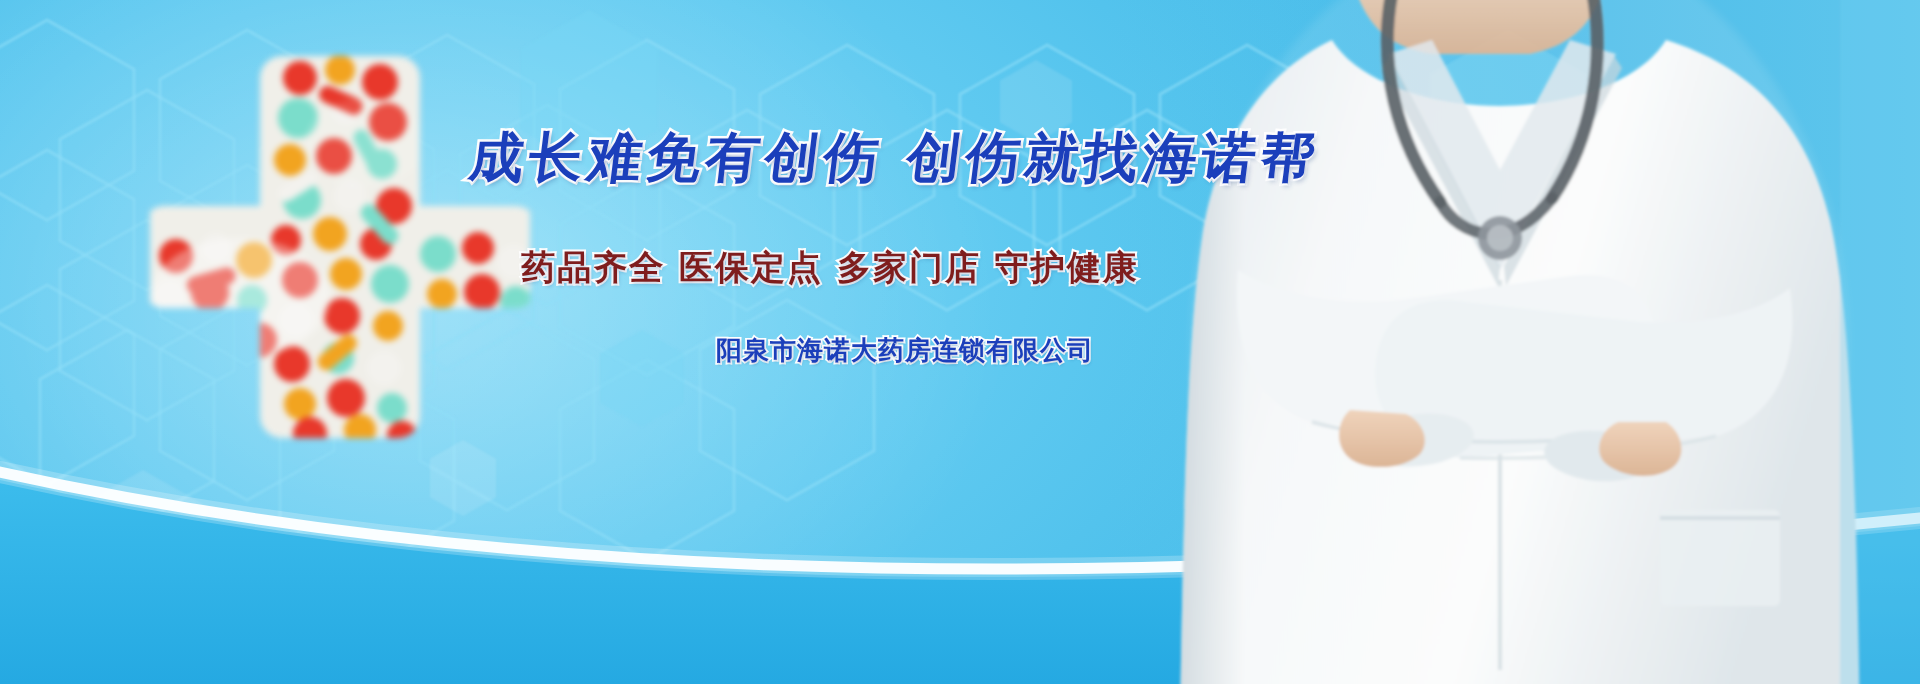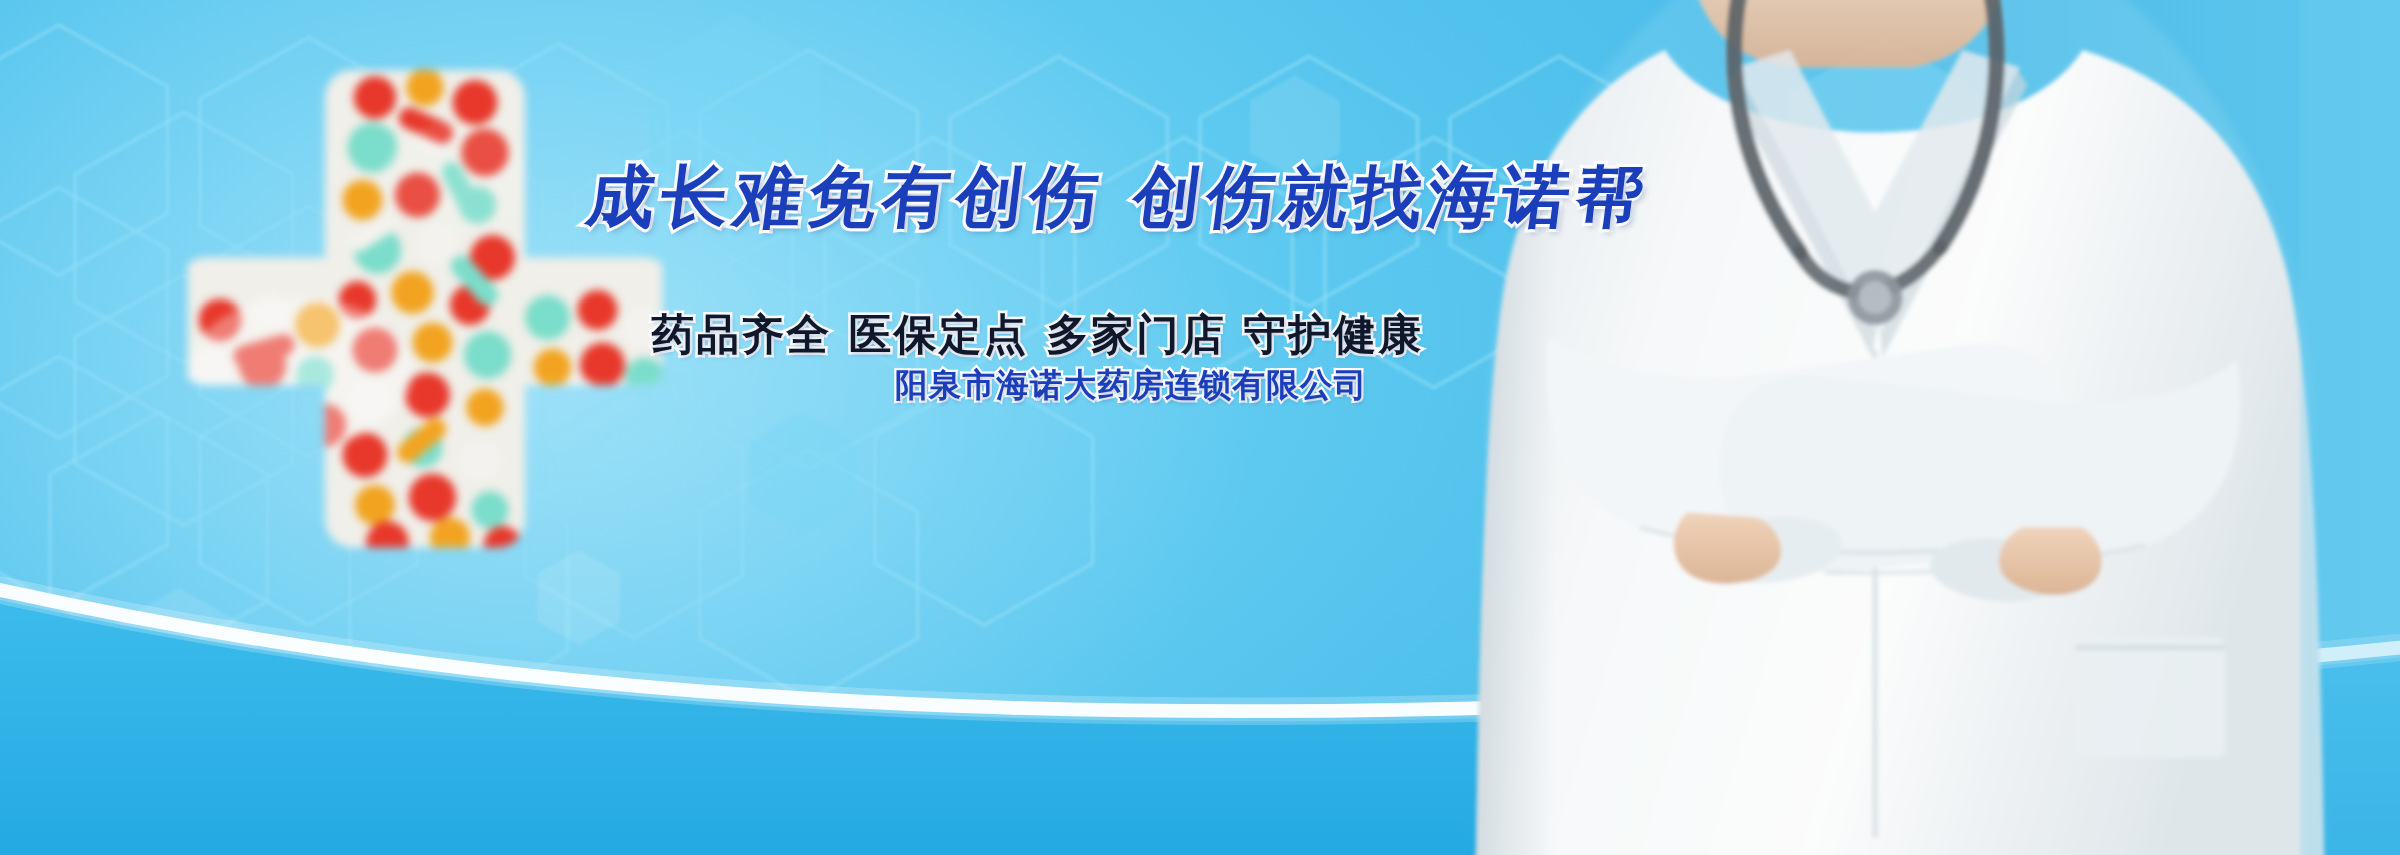--- a/index.html
+++ b/index.html
@@ -60,27 +60,28 @@
     -webkit-text-stroke:5px #ffffff;
     paint-order:stroke fill;
     text-shadow:
       0 2px 0 rgba(255,255,255,.9),
       2px 3px 5px rgba(10,50,120,.30);
   }
   .subtitle{
     margin-top:58px;
     font-family:"DejaVu Sans","Liberation Sans",sans-serif;
     font-size:34px;font-weight:700;letter-spacing:2px;
-    color:#0f172a;
+    color:#7f1d1d;
     white-space:nowrap;
     -webkit-text-stroke:4px #ffffff;
     paint-order:stroke fill;
     text-shadow:1px 2px 4px rgba(10,50,120,.28);
   }
   .company{
+    margin-top:42px;
     margin-left:150px;
     font-family:"DejaVu Sans","Liberation Sans",sans-serif;
     font-size:26px;font-weight:700;letter-spacing:1px;
     color:#1b3fbb;
     white-space:nowrap;
     -webkit-text-stroke:3.5px #ffffff;
     paint-order:stroke fill;
     text-shadow:1px 2px 3px rgba(10,50,120,.25);
   }
 </style>

